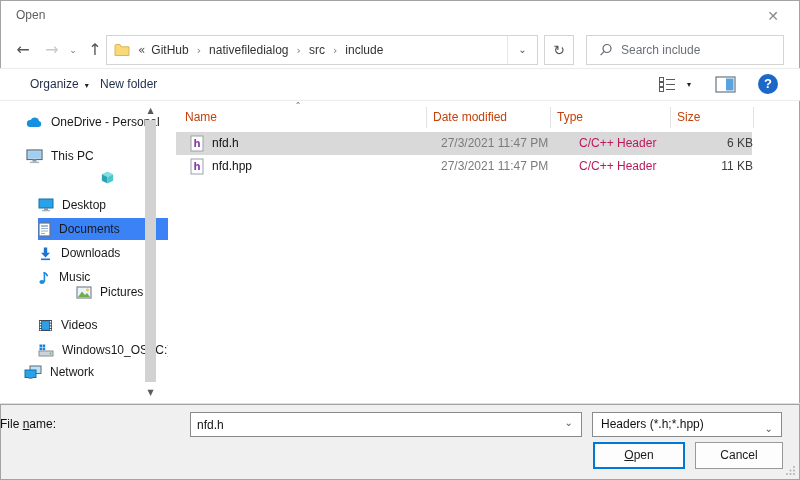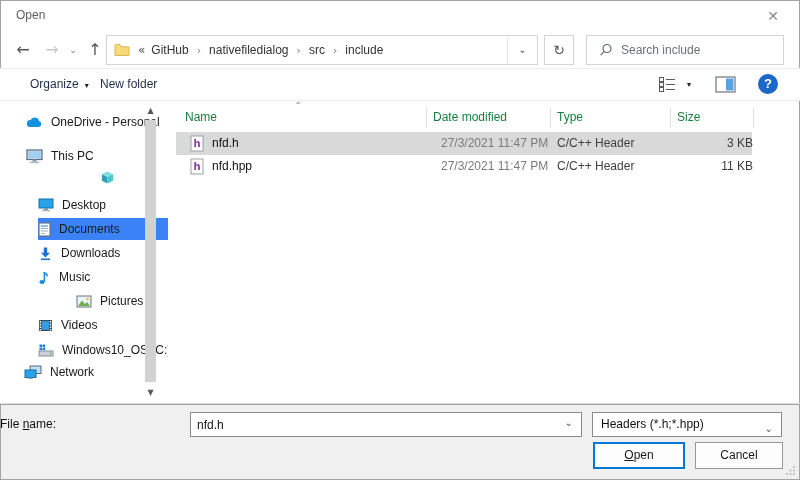--- a/index.html
+++ b/index.html
@@ -44,30 +44,30 @@
   
   .sidebar { position:absolute; top:101px; left:0; width:160px; height:302px; background:#fff; }
   .side-item { position:absolute; height:22px; display:flex; align-items:center; gap:8px; white-space:nowrap; overflow:hidden; width:138px; color:#191919; }
   .side-item.sel { background:#3b82f6; width:140px; padding-left:0; }
   .side-item svg { flex:none; }
   .side-scroll { position:absolute; top:3px; right:2px; width:15px; height:296px; }
   .side-scroll .arrow { position:absolute; left:0; width:15px; height:14px; text-align:center; font-size:8px; color:#5a5a5a; line-height:13px; }
   .side-scroll .thumb { position:absolute; left:2px; width:11px; top:16px; bottom:18px; background:#d2d2d2; }
 
   .filepane { position:absolute; top:101px; left:168px; width:616px; height:302px; background:#fff; }
-  .col-head { position:absolute; top:4px; height:24px; line-height:24px; color:#15803d; }
+  .col-head { position:absolute; top:4px; height:24px; line-height:24px; color:#c2410c; }
   .sort-ind { position:absolute; top:0px; left:118px; width:24px; text-align:center; font-size:8px; color:#666; line-height:10px; }
   .col-sep { position:absolute; top:6px; height:21px; width:1px; background:#e2e2e2; }
   .frow { position:absolute; left:8px; width:576px; height:23px; }
   .frow.sel { background:#d9d9d9; }
   .fcell { position:absolute; top:0; height:23px; line-height:23px; white-space:nowrap; }
   .fname { left:36px; color:#111; }
   .ficon { position:absolute; left:14px; top:3px; }
   .fdate { left:265px; color:#7b7b7b; }
-  .ftype { left:381px; color:#404040; }
+  .ftype { left:403px; color:#be185d; }
   .fsize { left:480px; width:97px; text-align:right; color:#3c3c3c; }
 
   
   .footer { position:absolute; left:0; right:0; bottom:0; height:77px; background:#f0f0f0; border-top:1px solid #dfdfdf; box-shadow:0 0 0 1px #a3a3a3 inset; }
   .fn-label { position:absolute; left:0; top:13px; width:186px; text-align:left; color:#111; }
   .fn-inputwrap { position:absolute; left:190px; top:8px; width:392px; height:25px; border:1px solid #8a8a8a; background:#fff; }
   .fn-inputwrap input { position:absolute; left:6px; top:1px; right:26px; height:21px; border:none; outline:none; font:inherit; color:#111; background:transparent; width:354px; }
   .dd-chev { position:absolute; right:8px; top:4px; font-size:10px; color:#555; }
   .ft-select { position:absolute; left:592px; top:8px; width:190px; height:25px; border:1px solid #8a8a8a; background:#fff; line-height:23px; padding-left:8px; color:#111; }
   .btn { position:absolute; top:38px; height:27px; background:#fdfdfd; text-align:center; line-height:25px; color:#1a1a1a; }
@@ -193,21 +193,21 @@
       <span>Downloads</span>
     </div>
     <div class="side-item" style="top:165px;left:38px;">
       <svg width="13" height="15" viewBox="0 0 13 15">
           <ellipse cx="4" cy="12" rx="2.6" ry="2" fill="#1b8ce0"></ellipse>
           <rect x="5.6" y="2" width="1.6" height="10" fill="#1b8ce0"></rect>
           <path d="M5.6 2 q4 0.5 4.5 4 l-1.4.4 q-.4-2.6-3.1-3z" fill="#1b8ce0"></path>
         </svg>
       <span>Music</span>
     </div>
-    <div class="side-item" style="top:189px;left:38px;padding-left:38px;">
+    <div class="side-item" style="top:180px;left:38px;padding-left:38px;">
       <svg width="16" height="13" viewBox="0 0 16 13">
           <rect x="1" y="1" width="14" height="11" fill="#eaf4fb" stroke="#7c8894" stroke-width="1.2"></rect>
           <polygon points="2,11 6,5.5 9,9 11,7 14,11" fill="#6fae4e"></polygon>
           <circle cx="11.5" cy="4" r="1.4" fill="#f4c542"></circle>
         </svg>
       <span>Pictures</span>
     </div>
     <div class="side-item" style="top:213px;left:38px;">
       <svg width="15" height="13" viewBox="0 0 15 13">
           <rect x="1" y="1" width="13" height="11" fill="#3e4c5a"></rect>
@@ -261,21 +261,21 @@
     <div class="col-sep" style="left:585px;"></div>
 
     <div class="frow sel" style="top:31px;">
       <svg class="ficon" width="14" height="17" viewBox="0 0 14 17">
           <rect x="1" y="1" width="12" height="15" fill="#fff" stroke="#9aa1ab" stroke-width="1"></rect>
           <text x="7" y="12" text-anchor="middle" font-size="10" font-family="DejaVu Sans, sans-serif" fill="#8a3fa5" font-weight="bold">h</text>
         </svg>
       <span class="fcell fname">nfd.h</span>
       <span class="fcell fdate">27/3/2021 11:47 PM</span>
       <span class="fcell ftype">C/C++ Header</span>
-      <span class="fcell fsize">3 KB</span>
+      <span class="fcell fsize">6 KB</span>
     </div>
     <div class="frow" style="top:54px;">
       <svg class="ficon" width="14" height="17" viewBox="0 0 14 17">
           <rect x="1" y="1" width="12" height="15" fill="#fff" stroke="#9aa1ab" stroke-width="1"></rect>
           <text x="7" y="12" text-anchor="middle" font-size="10" font-family="DejaVu Sans, sans-serif" fill="#8a3fa5" font-weight="bold">h</text>
         </svg>
       <span class="fcell fname">nfd.hpp</span>
       <span class="fcell fdate">27/3/2021 11:47 PM</span>
       <span class="fcell ftype">C/C++ Header</span>
       <span class="fcell fsize">11 KB</span>

